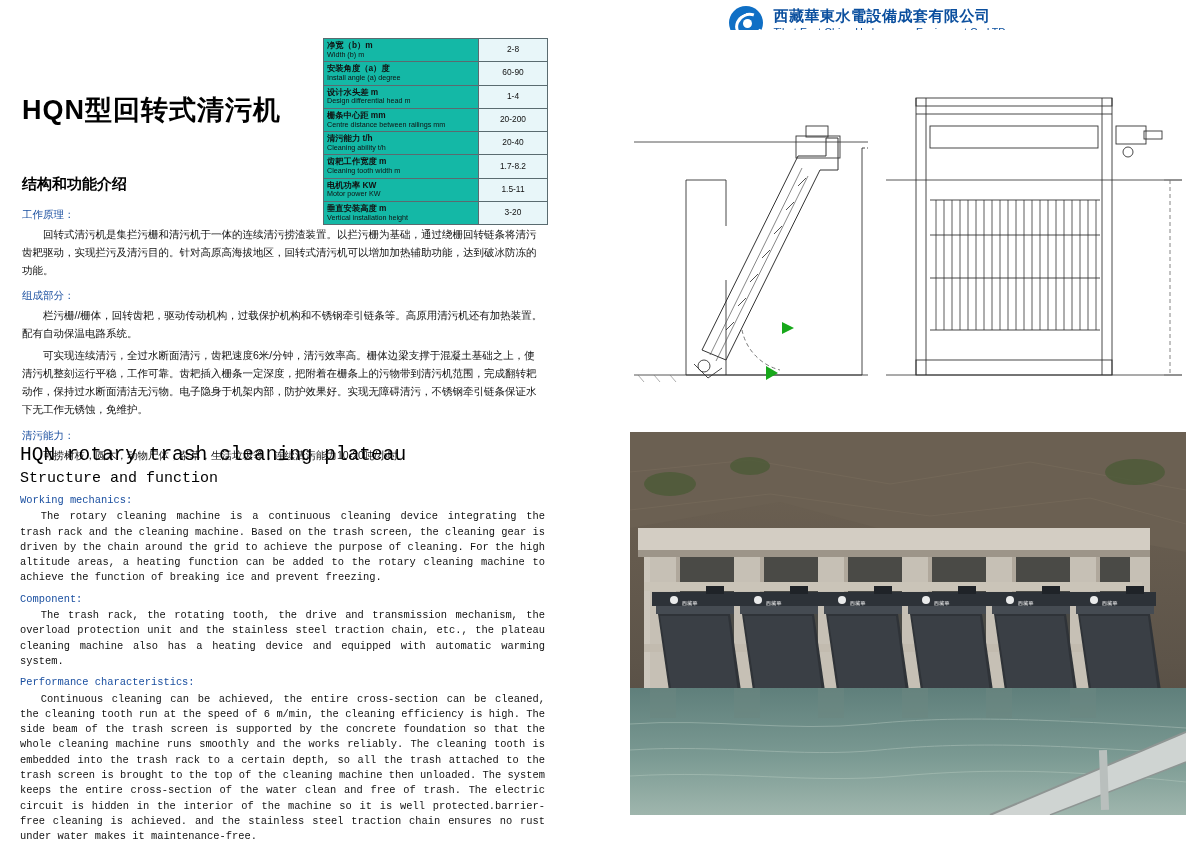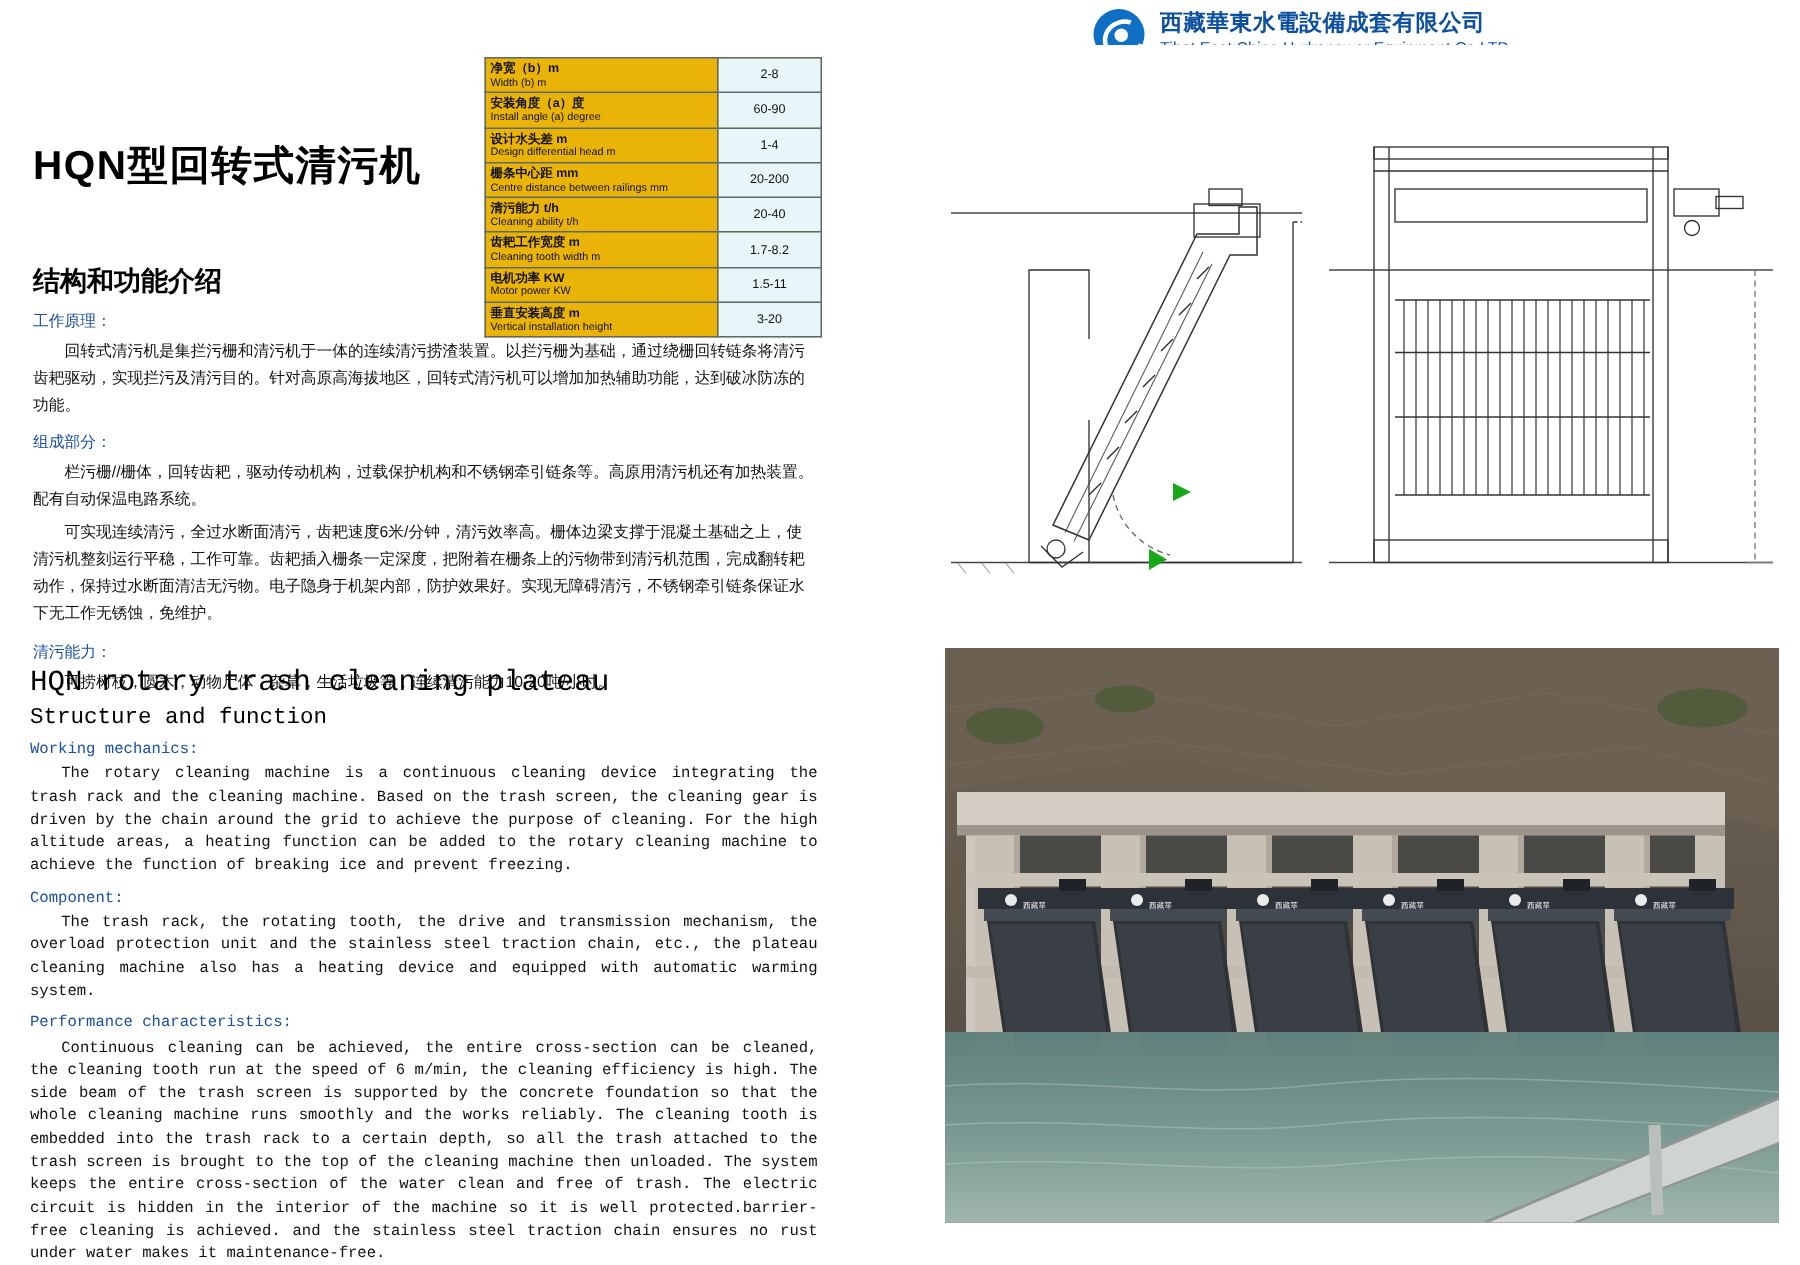--- a/index.html
+++ b/index.html
@@ -36,21 +36,21 @@
   .brand-cn{font-size:15px;font-weight:bold;color:#0b4f9e;letter-spacing:.5px;}
   .brand-en{font-size:10.5px;color:#0b4f9e;letter-spacing:.1px;}
 
   
   .title-cn{
     position:absolute;left:22px;top:92px;
     font-size:27px;font-weight:bold;letter-spacing:1px;color:#000;
   }
   .subtitle-cn{
     position:absolute;left:22px;top:175px;
-    font-size:18px;font-weight:bold;color:#000;
+    font-size:15px;font-weight:bold;color:#000;
   }
   .cn-body{
     position:absolute;left:22px;top:205px;width:523px;
     font-size:10.5px;line-height:1.72;color:#111;
   }
   .cn-head{color:#1a4fa0;font-weight:normal;margin-top:7px;}
   .cn-head:first-child{margin-top:0;}
   .cn-para{text-indent:2em;margin:2px 0 4px 0;}
 
   .title-en{
@@ -68,21 +68,21 @@
   }
   .en-head{color:#1a4fa0;margin-top:6px;}
   .en-para{margin:1px 0 3px 0;text-align:justify;}
   .en-para.indent{text-indent:2em;}
 
   
   .spec-table{
     position:absolute;left:323px;top:38px;
     border-collapse:collapse;
     font-size:7.6px;line-height:1.18;
-    background:#eab308;
+    background:#14b8a6;
   }
   .spec-table td{
     border:1px solid #5a6b70;
     padding:2px 3px;
     vertical-align:middle;
   }
   .spec-table td.k{width:148px;color:#111;}
   .spec-table td.v{width:62px;text-align:center;background:#e8f6f9;font-size:8.4px;}
   .k-cn{display:block;font-weight:bold;font-size:8.3px;}
   .k-en{display:block;font-size:7.2px;}

